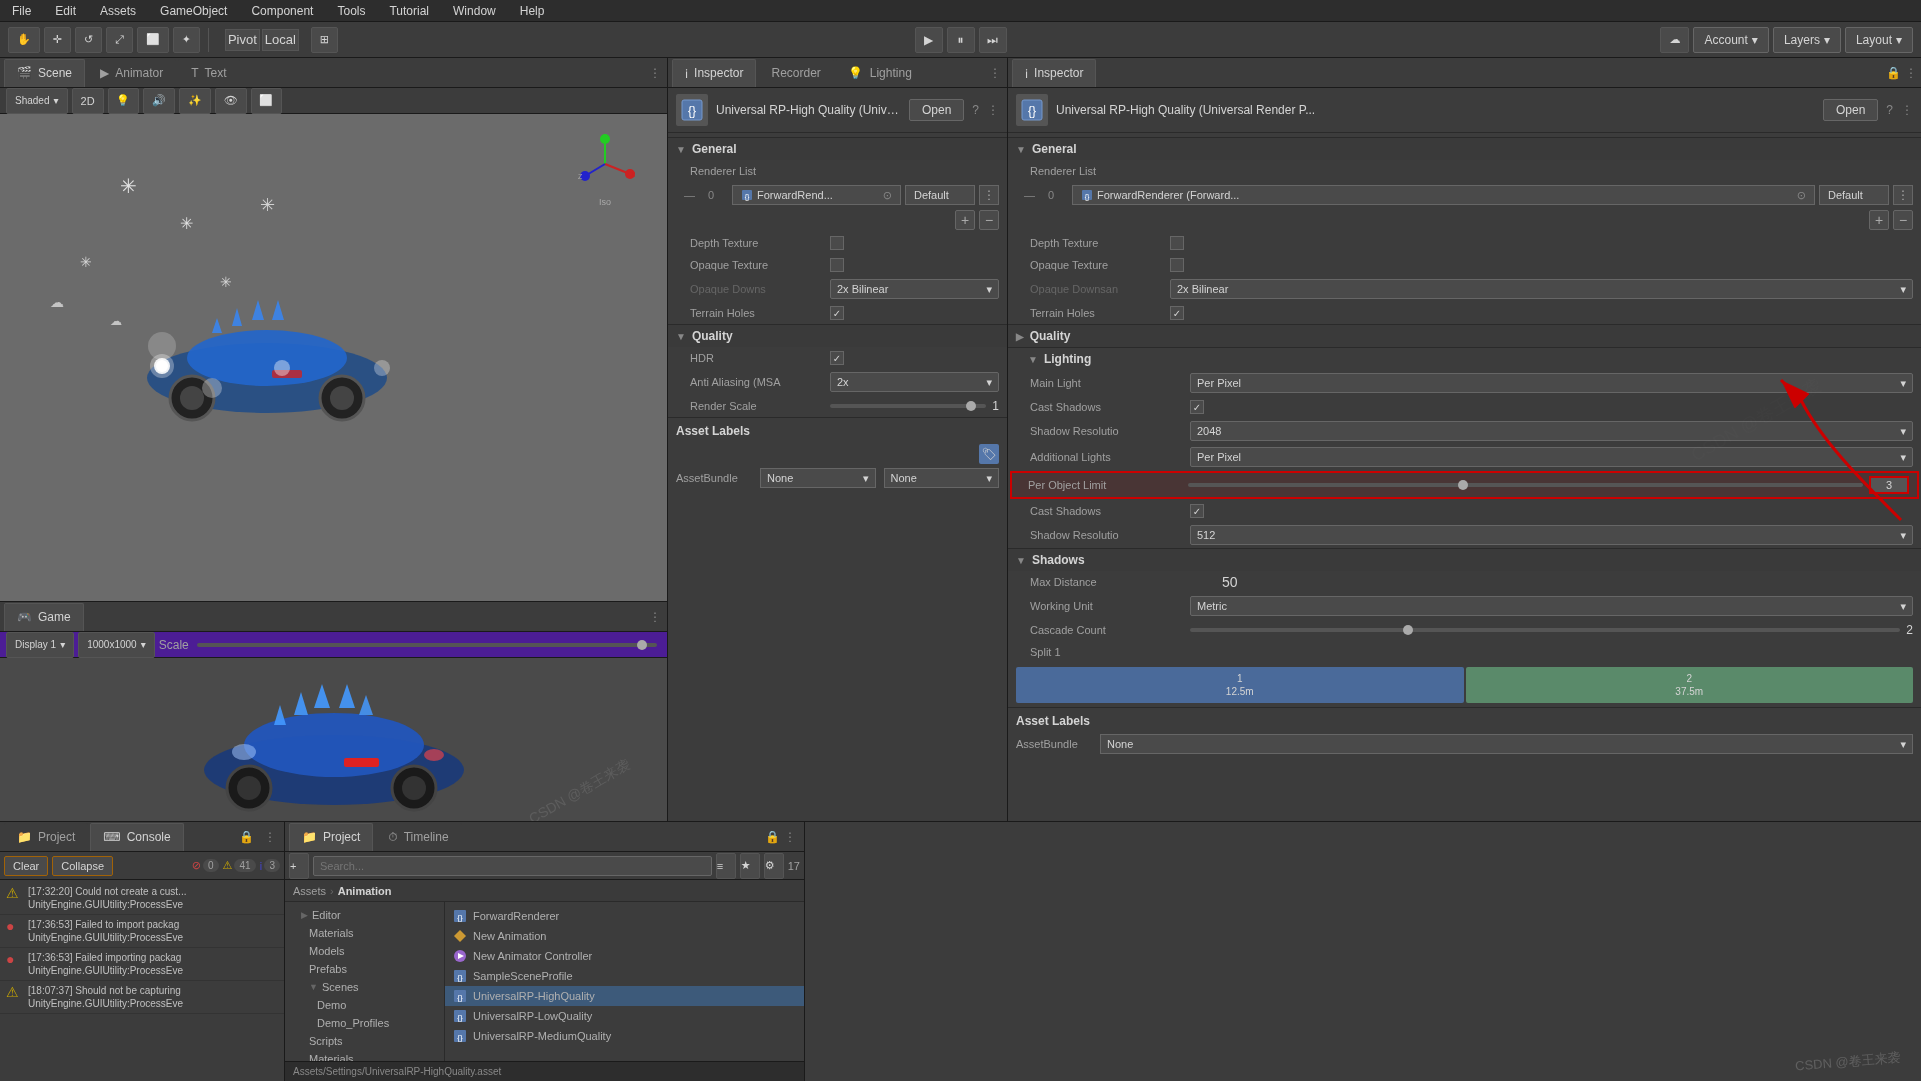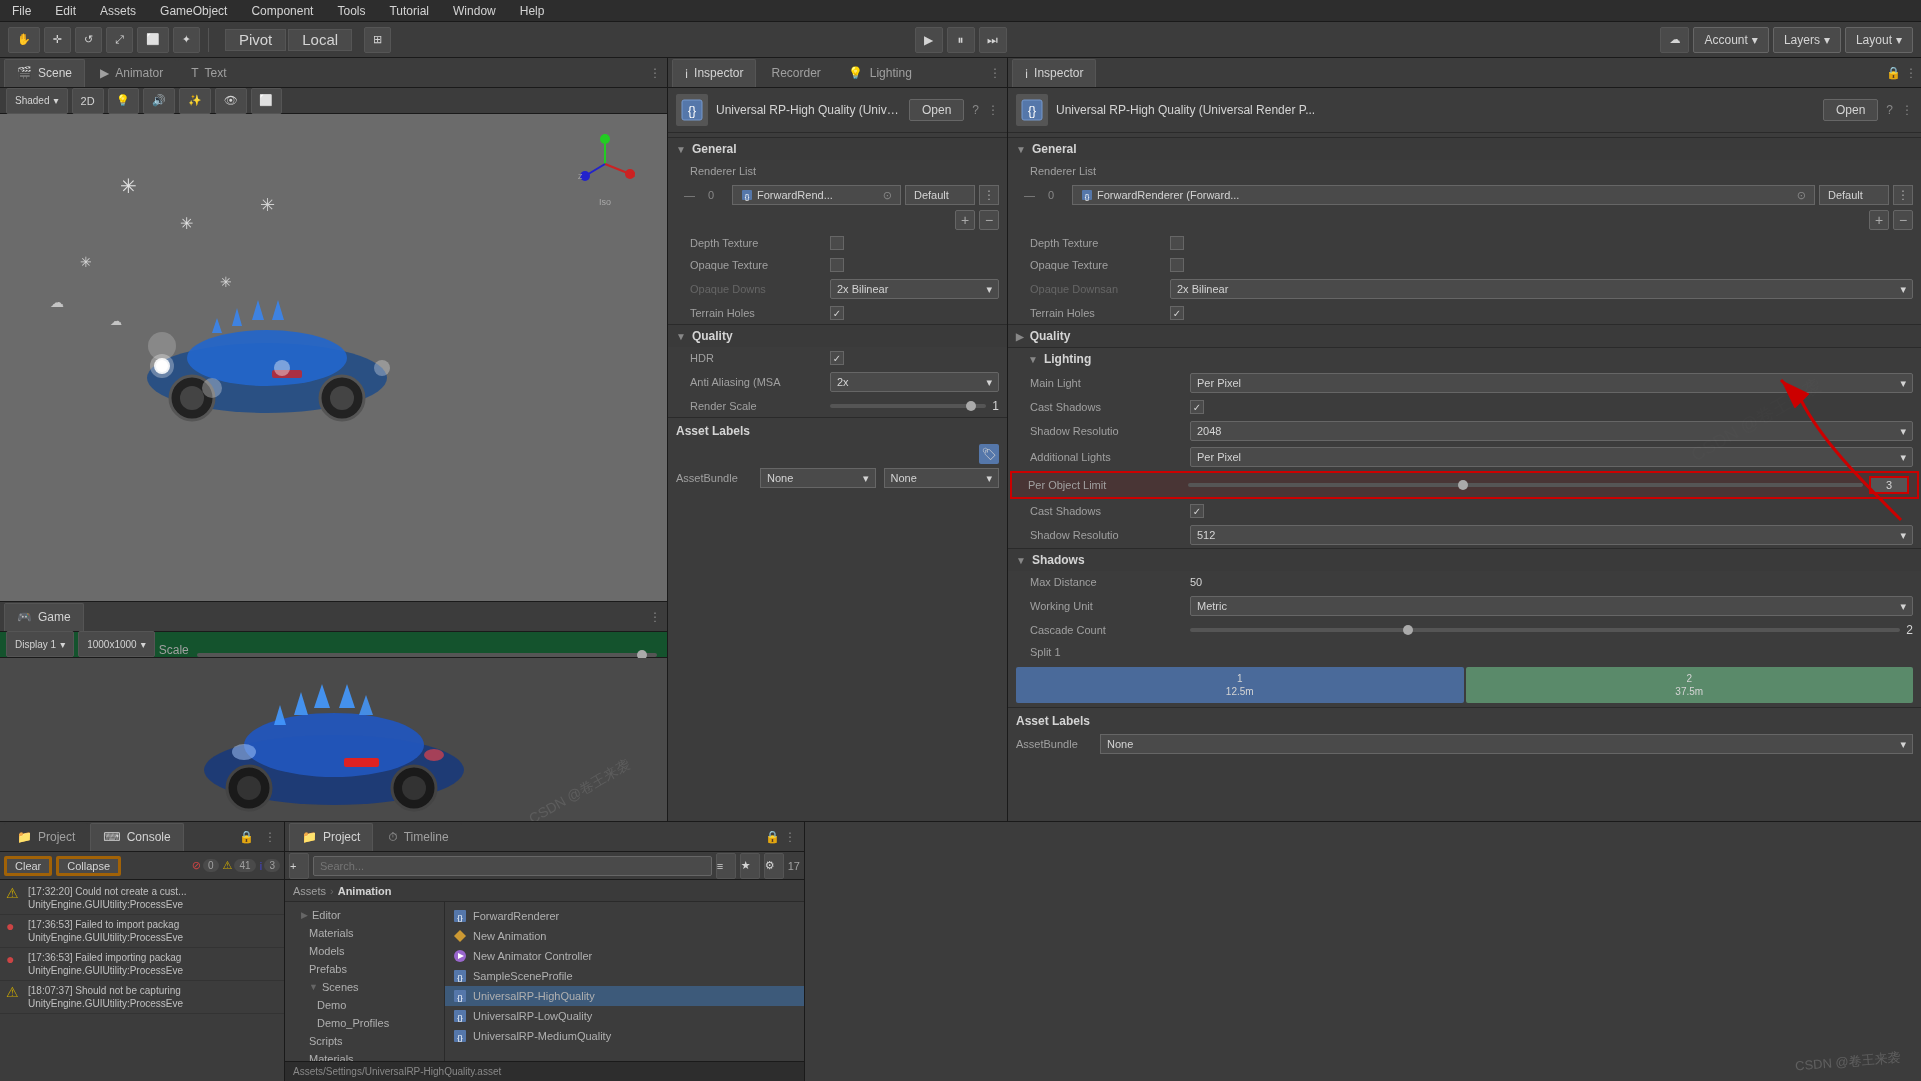--- a/index.html
+++ b/index.html
@@ -58,22 +58,22 @@
       display: flex;
       align-items: center;
       gap: 2px;
       margin: 0 8px;
     }
     .pivot-btn {
       background: #4a4a4a;
       border: 1px solid #555;
       color: #d4d4d4;
       height: 22px;
-      padding: 0 13px;
-      font-size: 15px;
+      padding: 0 2px;
+      font-size: 13px;
       cursor: pointer;
       display: flex;
       align-items: center;
     }
     .play-controls {
       display: flex;
       align-items: center;
       gap: 4px;
       position: absolute;
       left: 50%;
@@ -257,21 +257,22 @@
     }
     .prop-label-wide {
       width: 160px;
       min-width: 160px;
       color: #a0a0a0;
       font-size: 11px;
     }
     .prop-value {
       flex: 1;
       color: #d4d4d4;
-      font-size: 11px;
+      font-size: 14px;
+      margin-left: 32px;
     }
     .prop-dropdown {
       flex: 1;
       background: #4a4a4a;
       border: 1px solid #666;
       color: #d4d4d4;
       padding: 2px 6px;
       font-size: 11px;
       height: 20px;
       display: flex;
@@ -454,21 +455,21 @@
       height: 28px;
       background: #3c3c3c;
       display: flex;
       align-items: center;
       padding: 0 4px;
       gap: 4px;
       border-bottom: 1px solid #1a1a1a;
     }
     .console-btn {
       background: #4a4a4a;
-      border: 3px solid #a16207;
+      border: 1px solid #a16207;
       color: #d4d4d4;
       padding: 2px 8px;
       font-size: 11px;
       height: 20px;
       display: flex;
       align-items: center;
       cursor: pointer;
       border-radius: 2px;
     }
     .console-count {
@@ -768,21 +769,21 @@
     </div>
 
     <div style="height:220px; background:#3c3c3c; border-right:1px solid #1a1a1a; border-top:1px solid #1a1a1a; display:flex; flex-direction:column;">
       <div class="tab-bar">
         <div class="tab active">
           <span>🎮</span>
           <span>Game</span>
         </div>
         <div class="tab-more">⋮</div>
       </div>
-      <div style="height:26px; background:#14532d; display:flex; align-items:flex-end; padding:0 6px; gap:4px; border-bottom:1px solid #1a1a1a;">
+      <div style="height:26px; background:#4c1d95; display:flex; align-items:center; padding:0 6px; gap:4px; border-bottom:1px solid #1a1a1a;">
         <button class="toolbar-btn" style="font-size:10px;">
           <span>Display 1</span>
           <span>▾</span>
         </button>
         <button class="toolbar-btn" style="font-size:10px;">
           <span>1000x1000</span>
           <span>▾</span>
         </button>
         <span style="color:#a0a0a0; font-size:12px;">Scale</span>
         <div style="flex:1; height:4px; background:#555; border-radius:2px; position:relative; margin:0 4px;">

